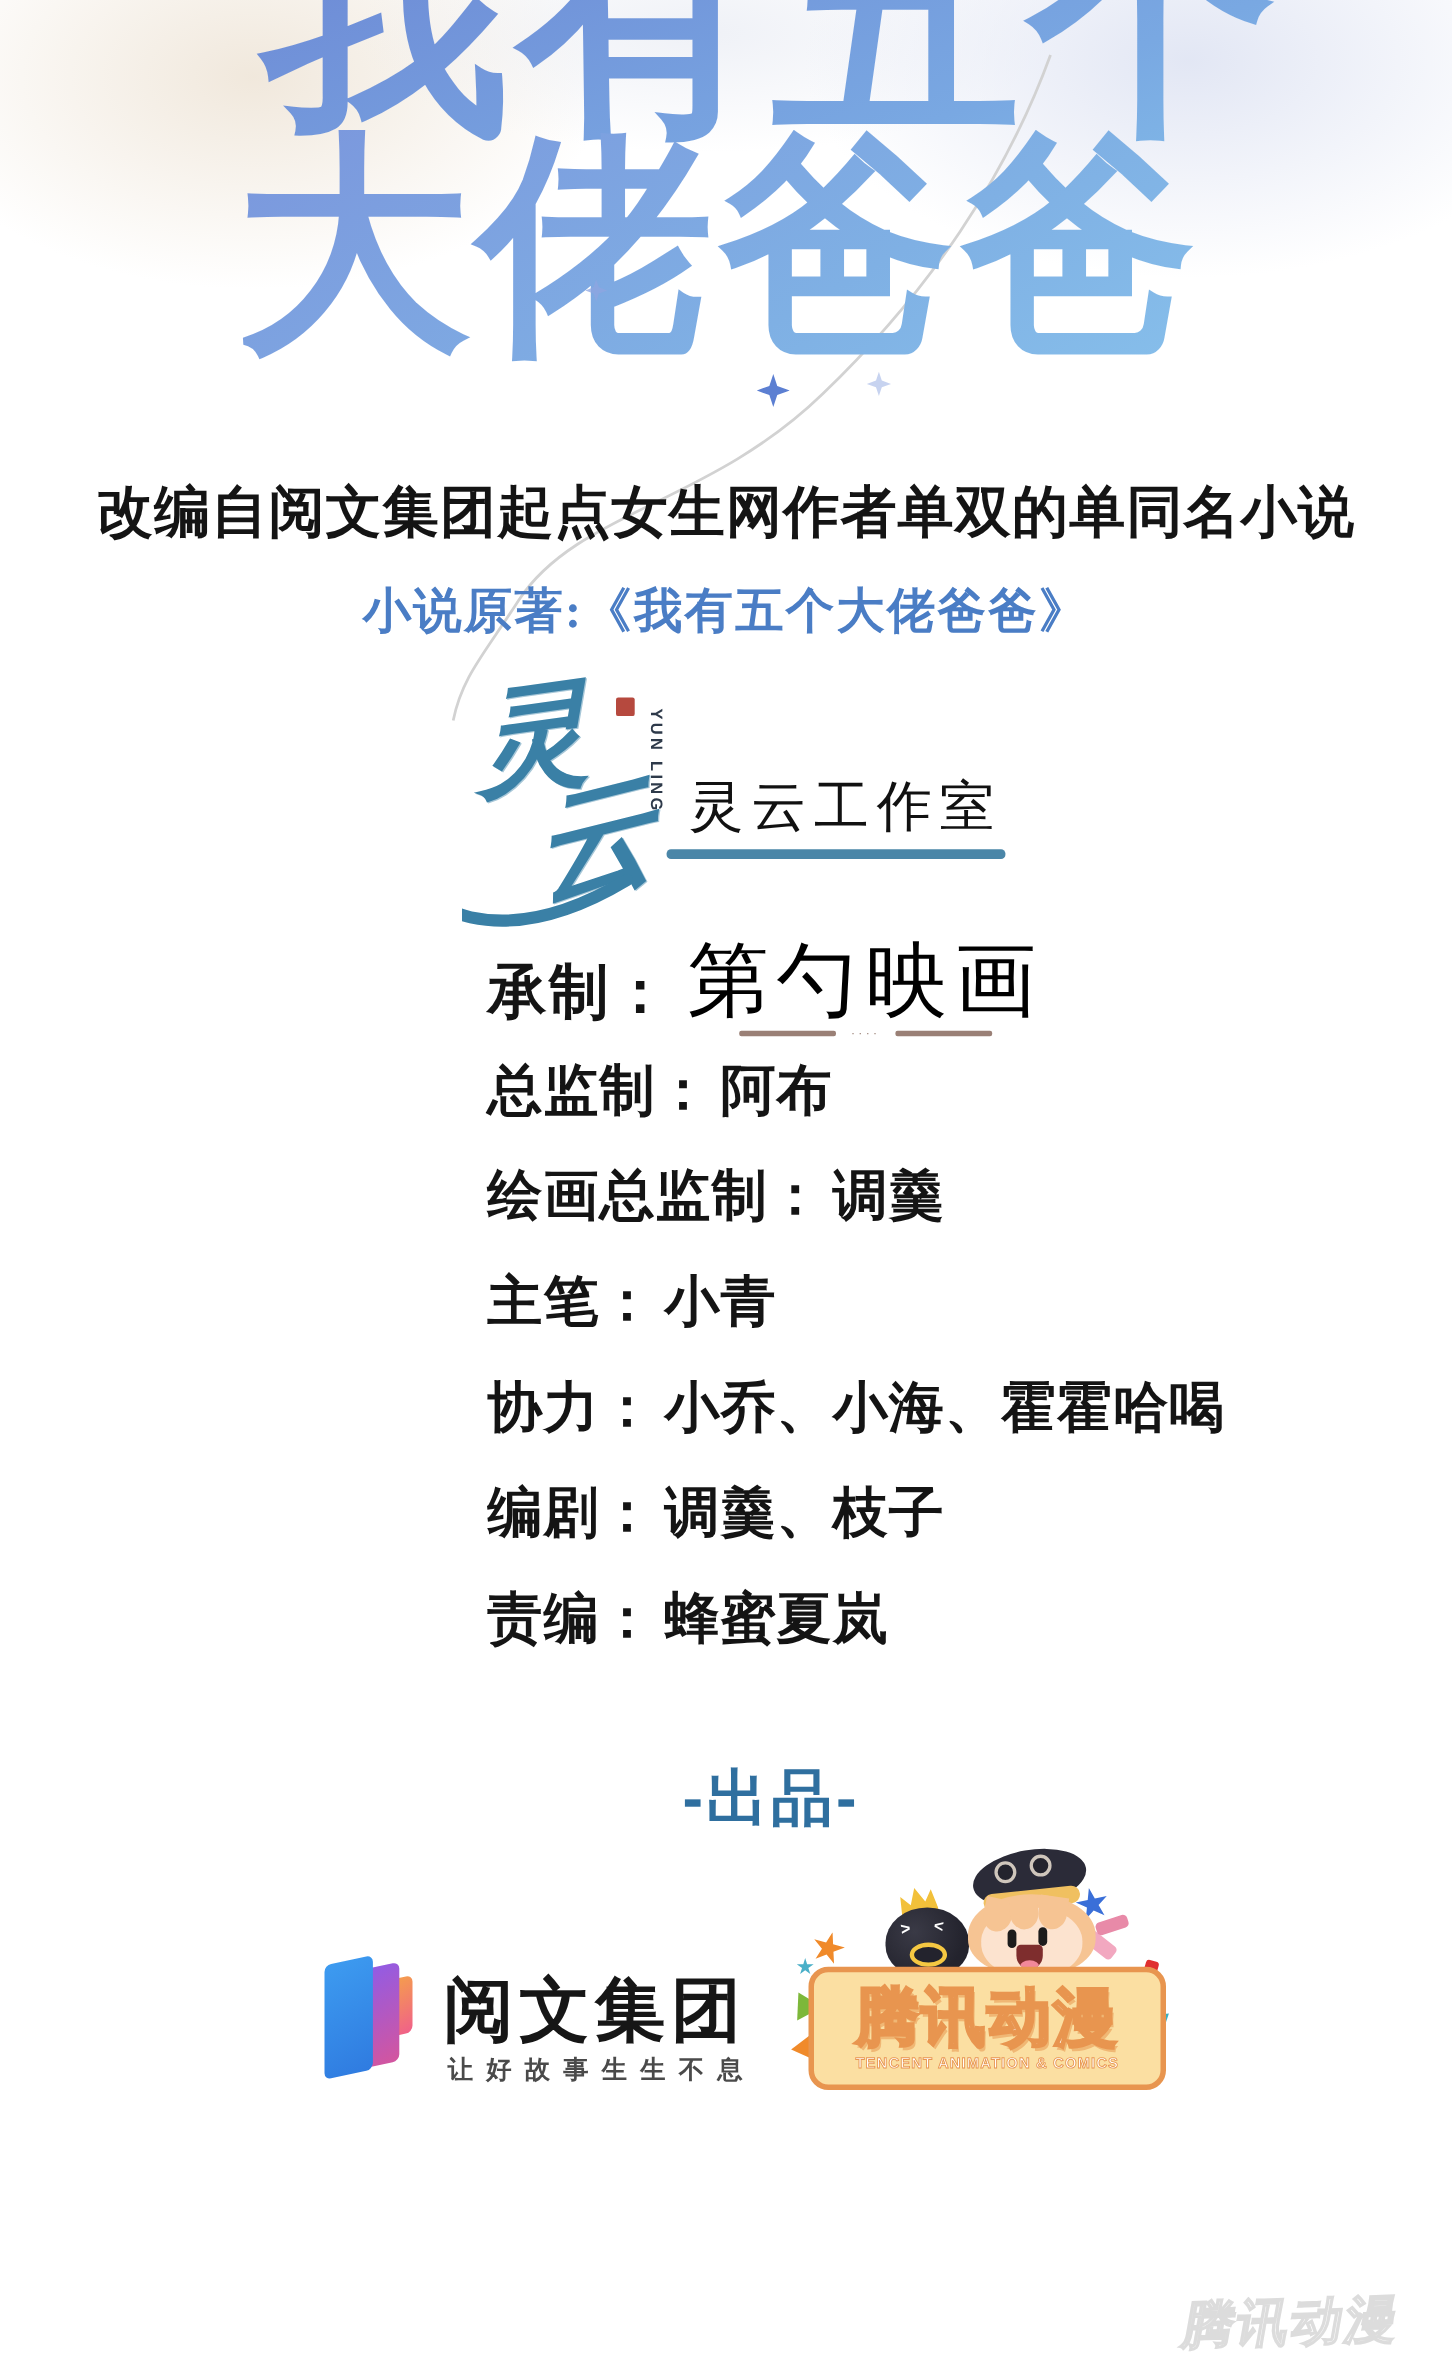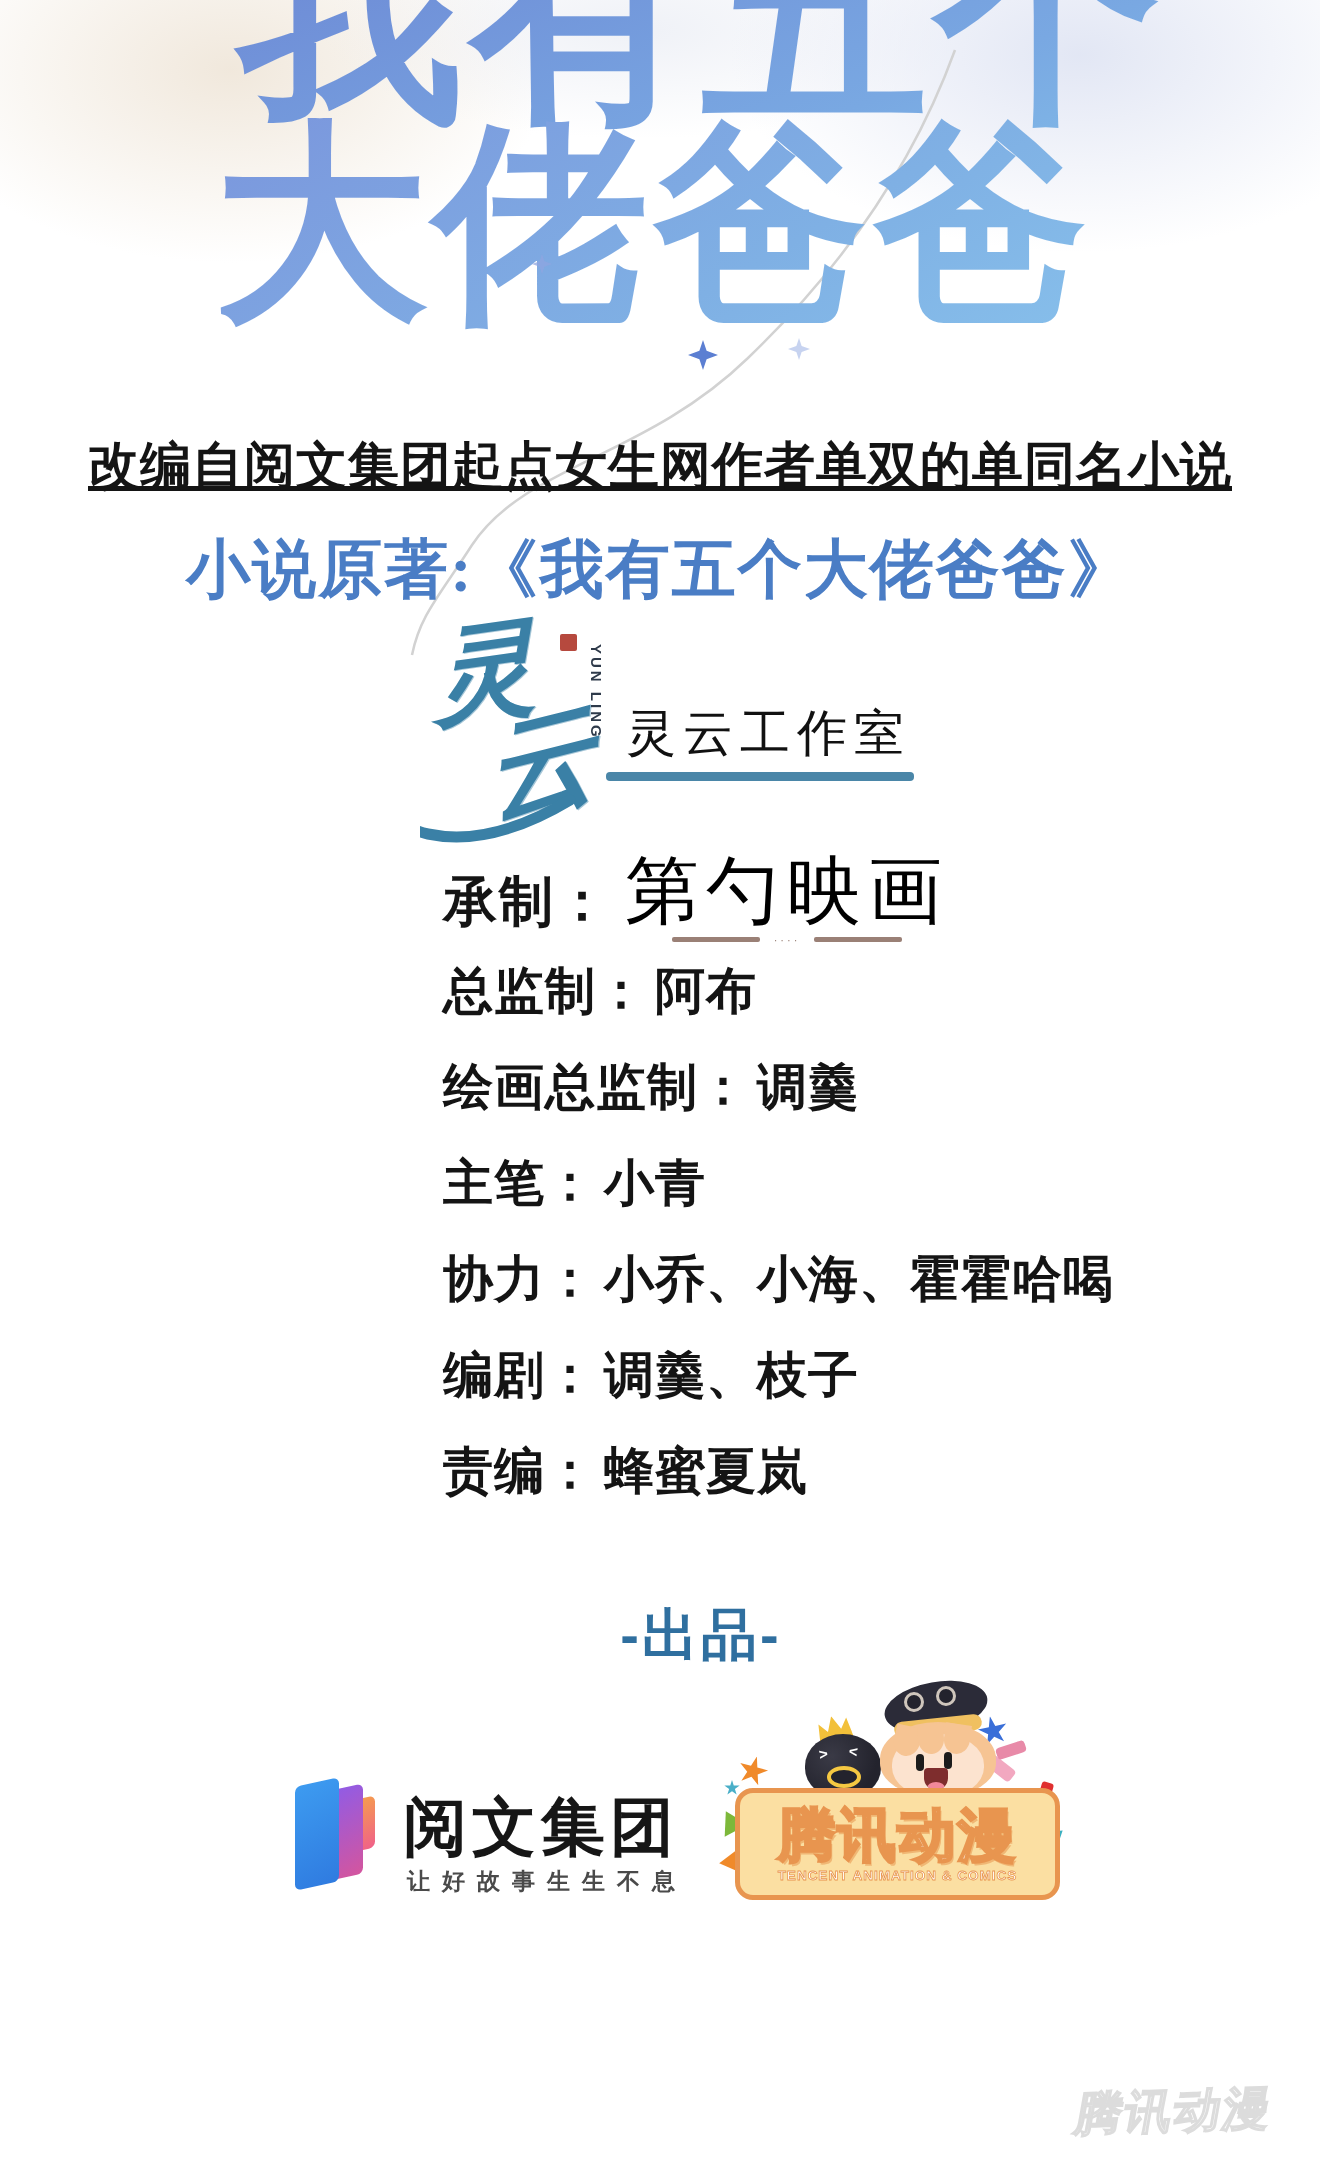--- a/index.html
+++ b/index.html
@@ -29,23 +29,23 @@
   .title-line2{top:118px;left:-6px;font-size:214px;
     background:linear-gradient(150deg,#7b97dd 15%,#7fb0e4 60%,#8ac6ee 100%);
     -webkit-background-clip:text;background-clip:text;}
   .sparkle{position:absolute;clip-path:polygon(50% 0,62% 36%,100% 50%,62% 64%,50% 100%,38% 64%,0 50%,38% 36%);}
   .sparkle.s1{left:532px;top:254px;width:20px;height:20px;background:#8fa6e0;opacity:.75;}
   .sparkle.s2{left:688px;top:340px;width:30px;height:30px;background:#5c7fd2;}
   .sparkle.s3{left:788px;top:338px;width:22px;height:22px;background:#a9bce8;opacity:.65;}
 
   
   .adapt-line{position:absolute;top:432px;width:100%;text-align:center;
-    font-size:51px;font-weight:700;letter-spacing:1px;color:#141414;white-space:nowrap;text-decoration:underline;}
+    font-size:51px;font-weight:700;letter-spacing:1px;color:#141414;white-space:nowrap;}
   .novel-line{position:absolute;top:526px;width:100%;text-align:center;
-    font-size:64px;font-weight:700;letter-spacing:2px;color:#4a7dc5;white-space:nowrap;}
+    font-size:44px;font-weight:700;letter-spacing:2px;color:#4a7dc5;white-space:nowrap;}
 
   
   .lingyun{position:absolute;left:420px;top:622px;width:540px;height:230px;}
   .ly-char{position:absolute;color:#3a80a6;font-weight:bold;font-style:italic;line-height:1;
     text-shadow:1px 1px 0 rgba(58,128,166,.45);}
   .ly-char1{left:12px;top:-2px;font-size:104px;transform:rotate(-8deg) skewX(-4deg);}
   .ly-char2{left:66px;top:86px;font-size:110px;transform:rotate(-14deg) skewX(-6deg);}
   .ly-tail{position:absolute;left:0;top:0;}
   .ly-vertical{position:absolute;left:168px;top:22px;height:105px;
     writing-mode:vertical-rl;font-family:"Liberation Sans",sans-serif;

